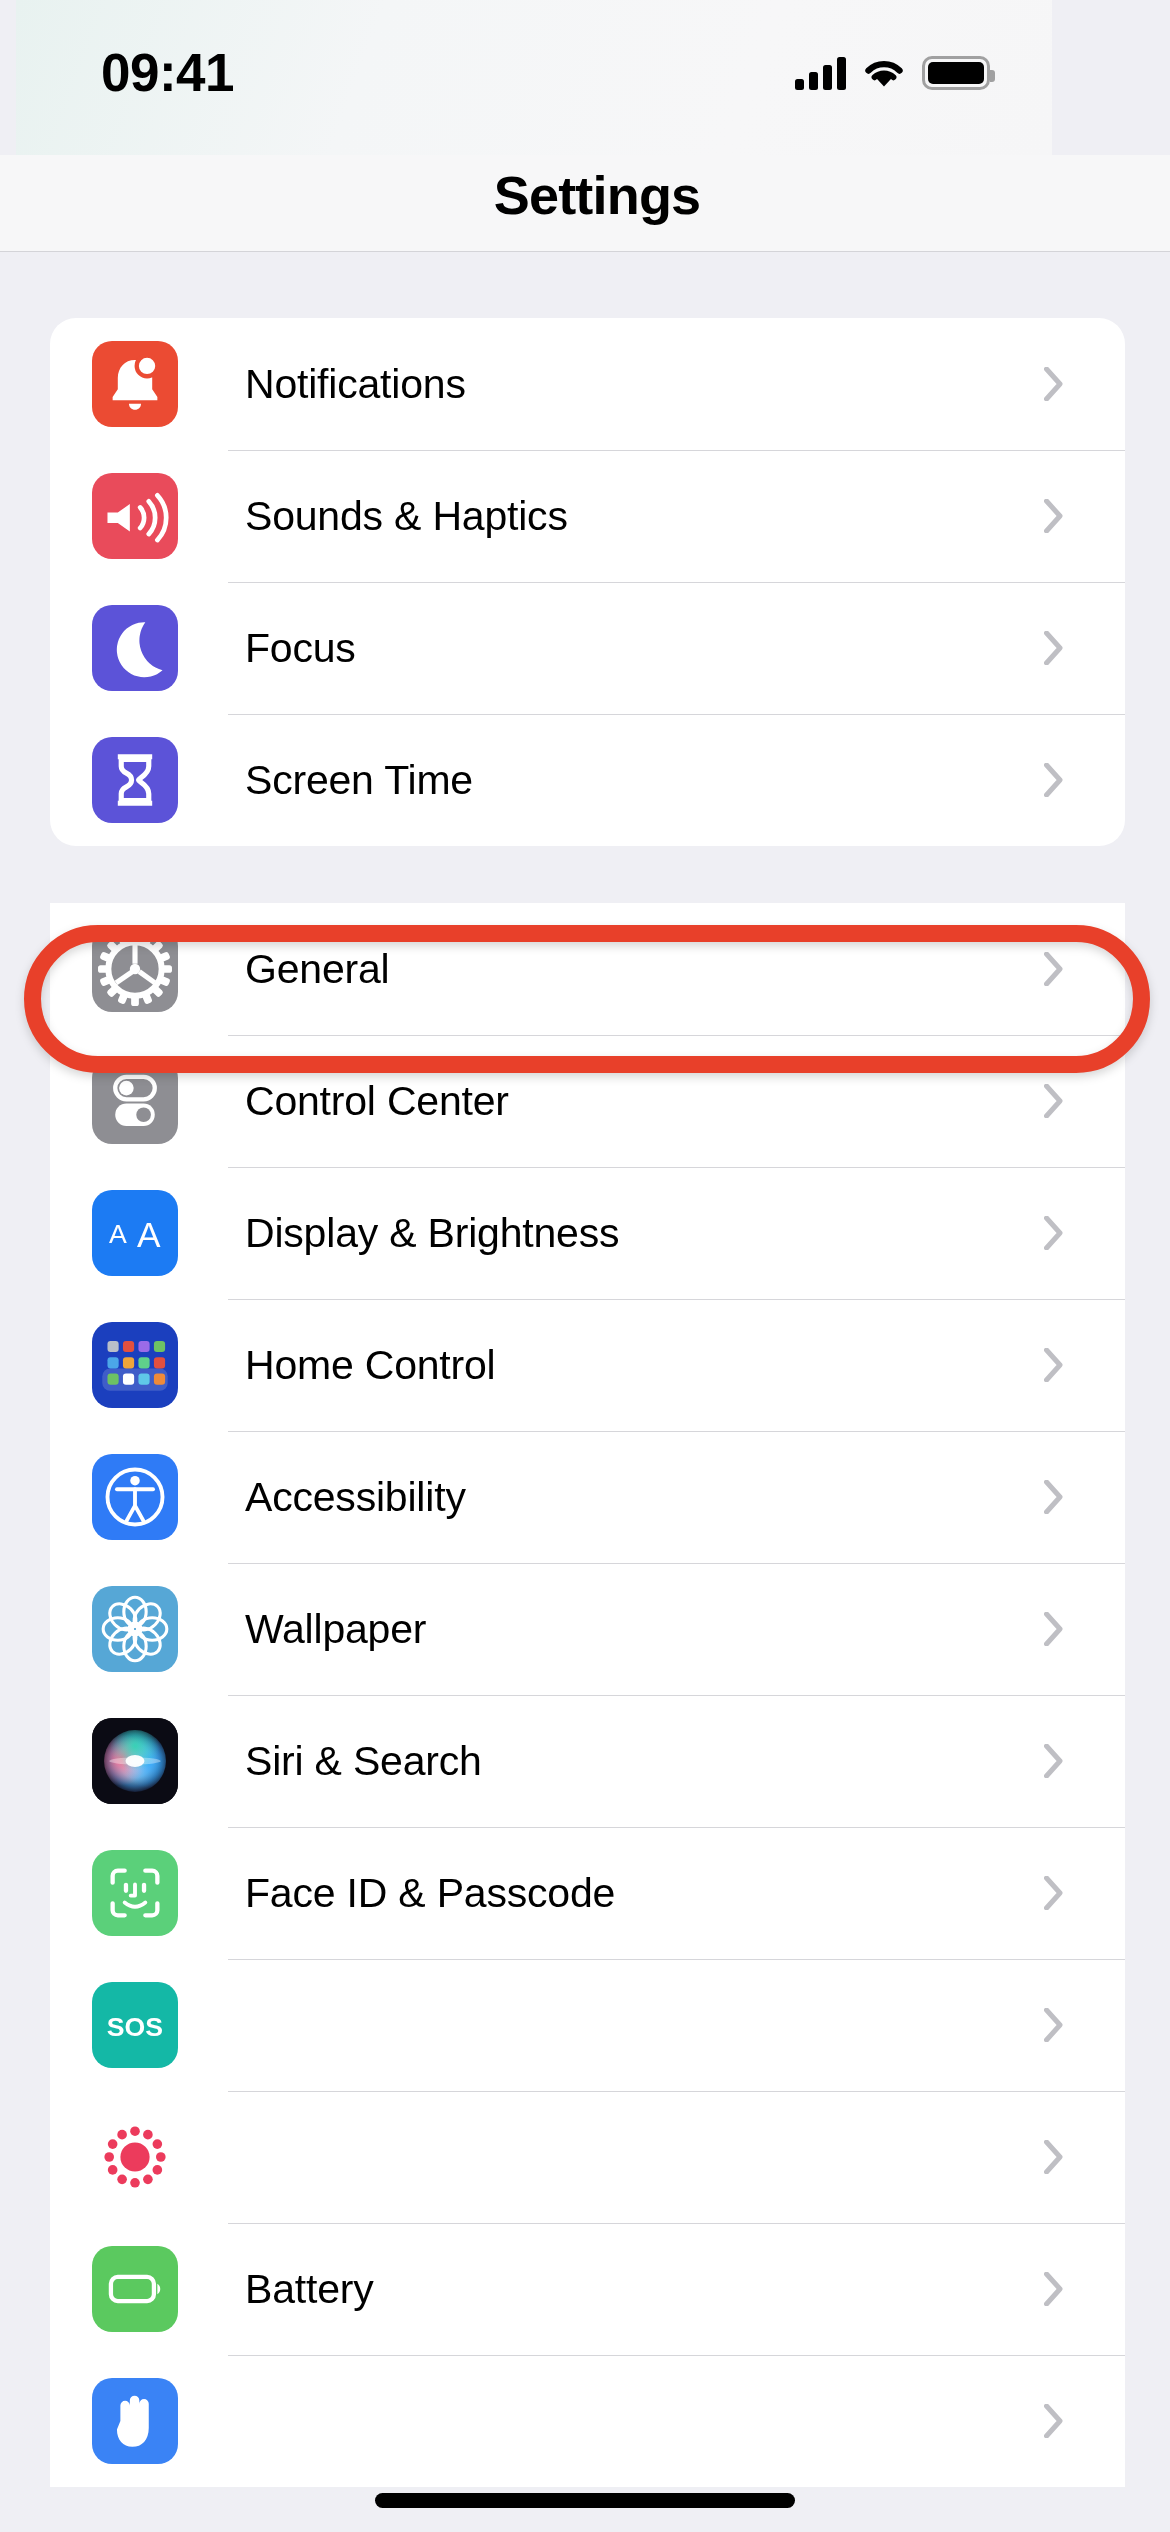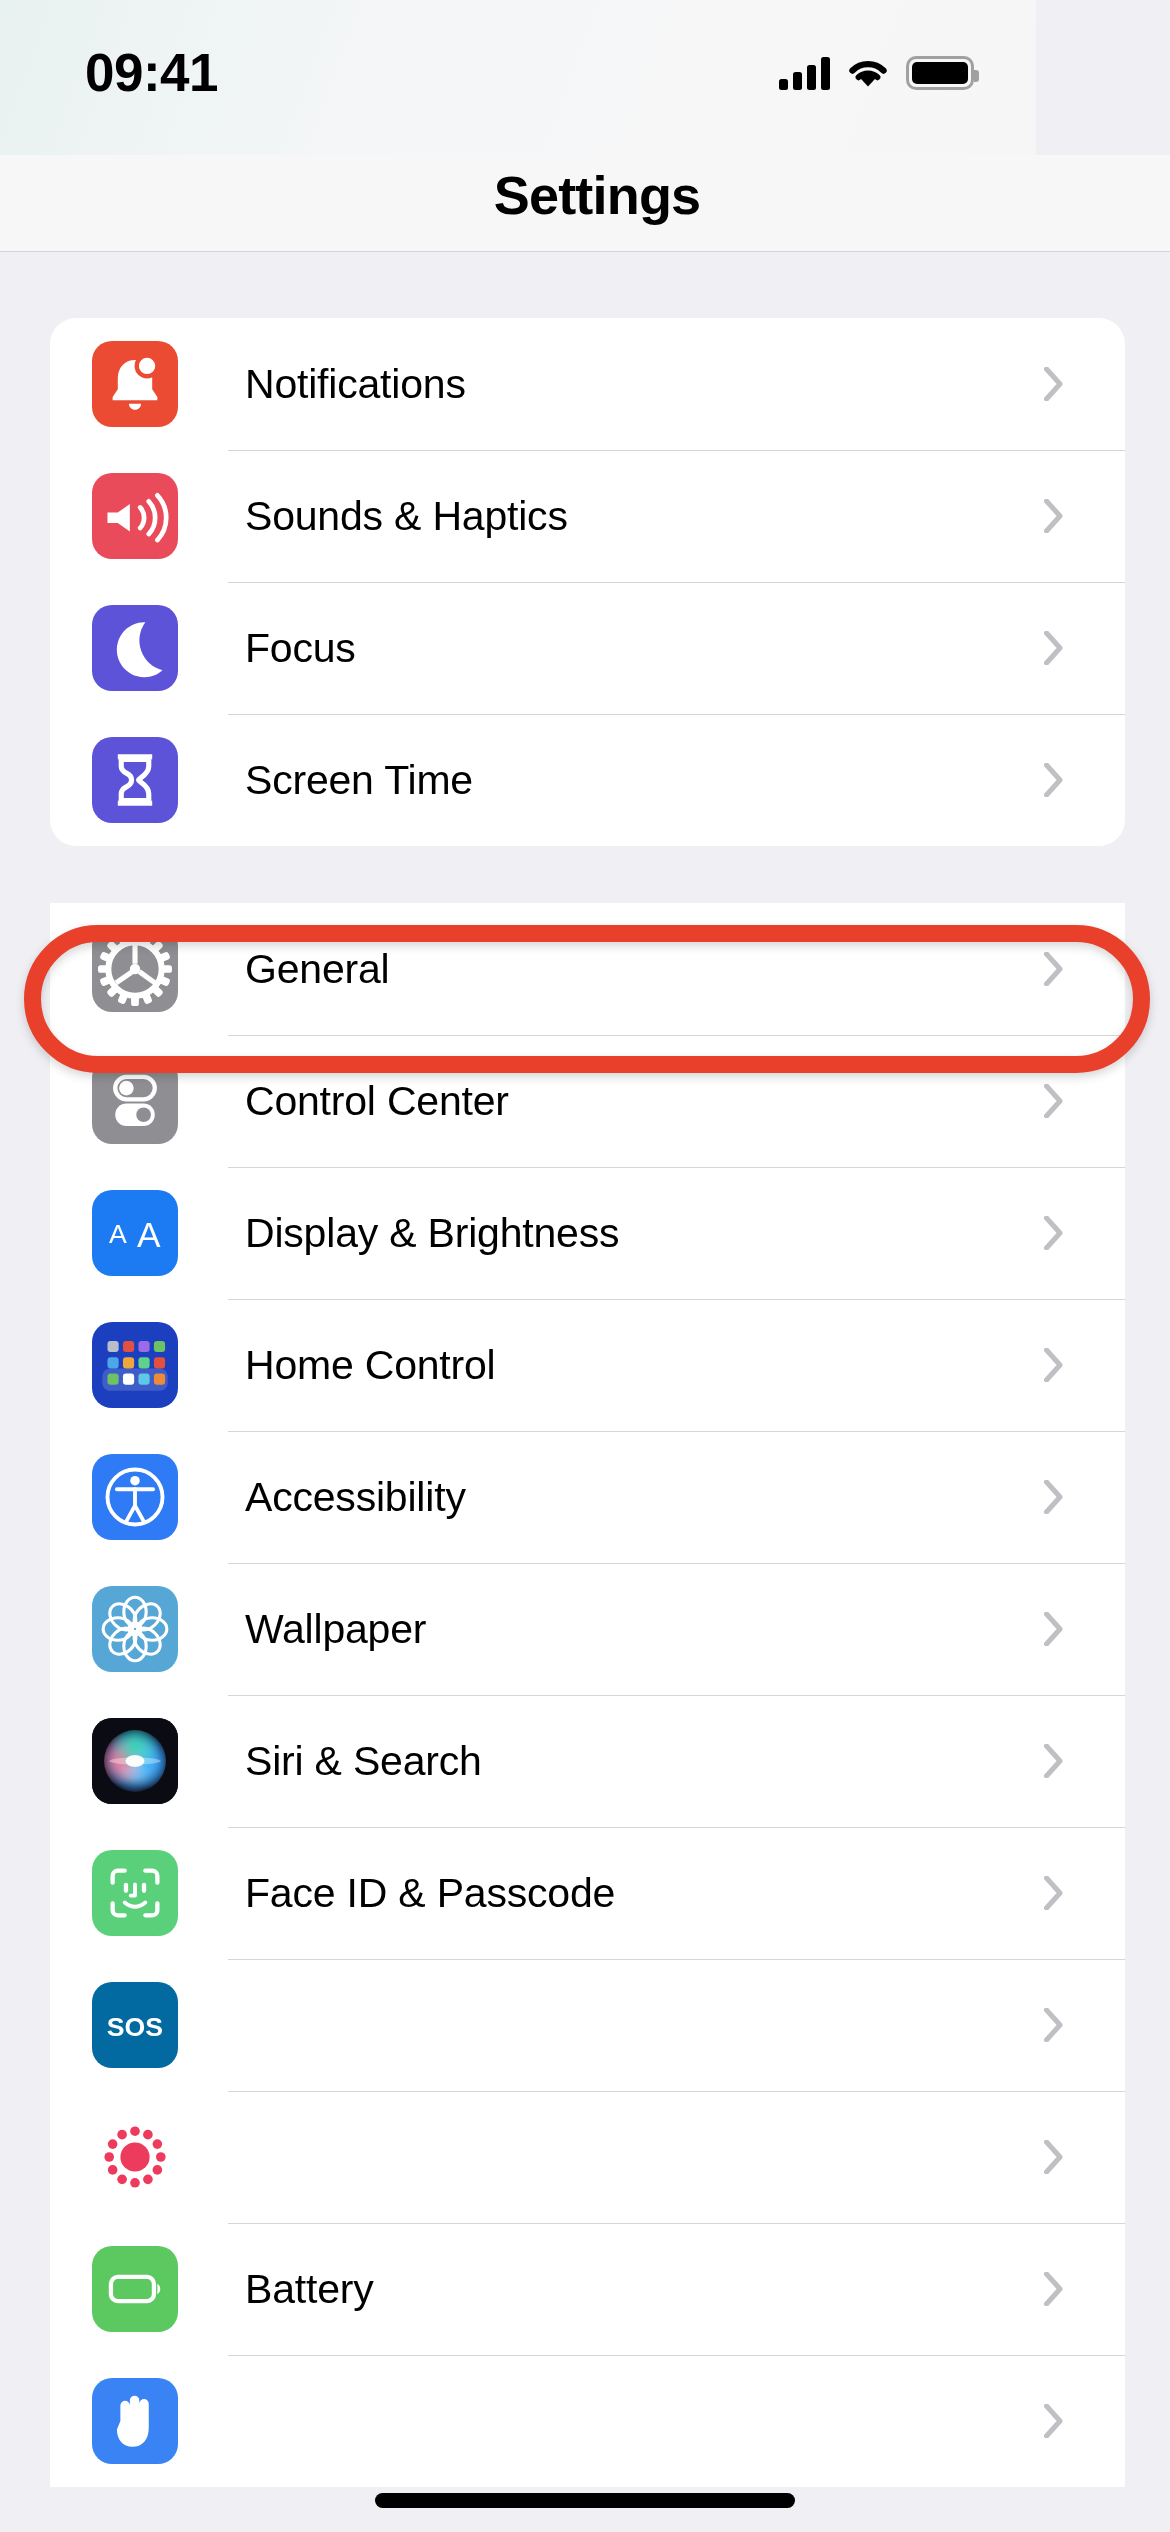--- a/index.html
+++ b/index.html
@@ -10,21 +10,21 @@
     overflow:hidden;
   }
   #screen {
     position:relative;
     width:1170px; height:2532px;
     background:#EFEFF4;
   }
 
   
   #statusbar {
-    position:absolute; top:0; left:0;
+    position:absolute; top:0; left:16px;
     width:1036px; height:155px;
     background:linear-gradient(110deg,#E8F2F0 0%,#F4F6F7 34%,#F7F7F8 70%,#F6F6F7 100%);
   }
   #clock {
     position:absolute; left:85px; top:42px;
     font-size:53px; font-weight:700; letter-spacing:-0.5px;
     color:#000;
   }
   #status-right {
     position:absolute; right:62px; top:48px;
@@ -399,21 +399,21 @@
             </svg>
           </div>
           <div class="label">Face ID &amp; Passcode</div>
           <div class="chev">
             <svg viewBox="0 0 19 34" width="19" height="34">
               <path d="M2.5 2 L16 17 L2.5 32" fill="none" stroke="#BFBFC4" stroke-width="5" stroke-linecap="round" stroke-linejoin="round"></path>
             </svg>
           </div>
         </div>
         <div class="row">
-          <div class="icon" style="background: #0369a1;">
+          <div class="icon" style="background: #14b8a6;">
             <svg viewBox="0 0 100 100" width="86" height="86">
               <text x="50" y="63" font-family="Liberation Sans, sans-serif" font-size="31" font-weight="700" fill="#fff" text-anchor="middle">SOS</text>
             </svg>
           </div>
           <div class="chev">
             <svg viewBox="0 0 19 34" width="19" height="34">
               <path d="M2.5 2 L16 17 L2.5 32" fill="none" stroke="#BFBFC4" stroke-width="5" stroke-linecap="round" stroke-linejoin="round"></path>
             </svg>
           </div>
         </div>

